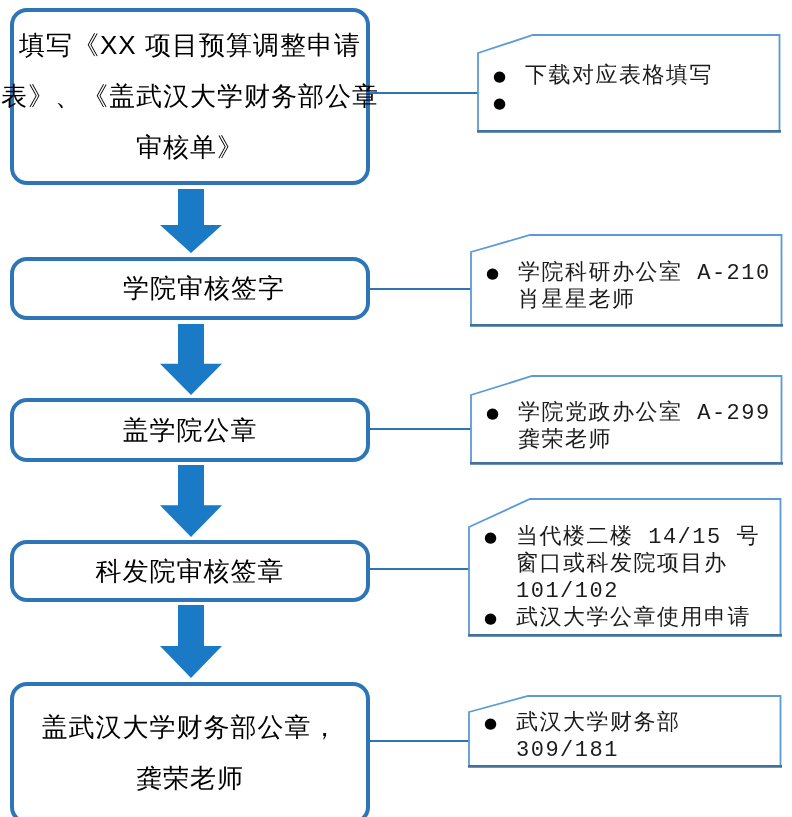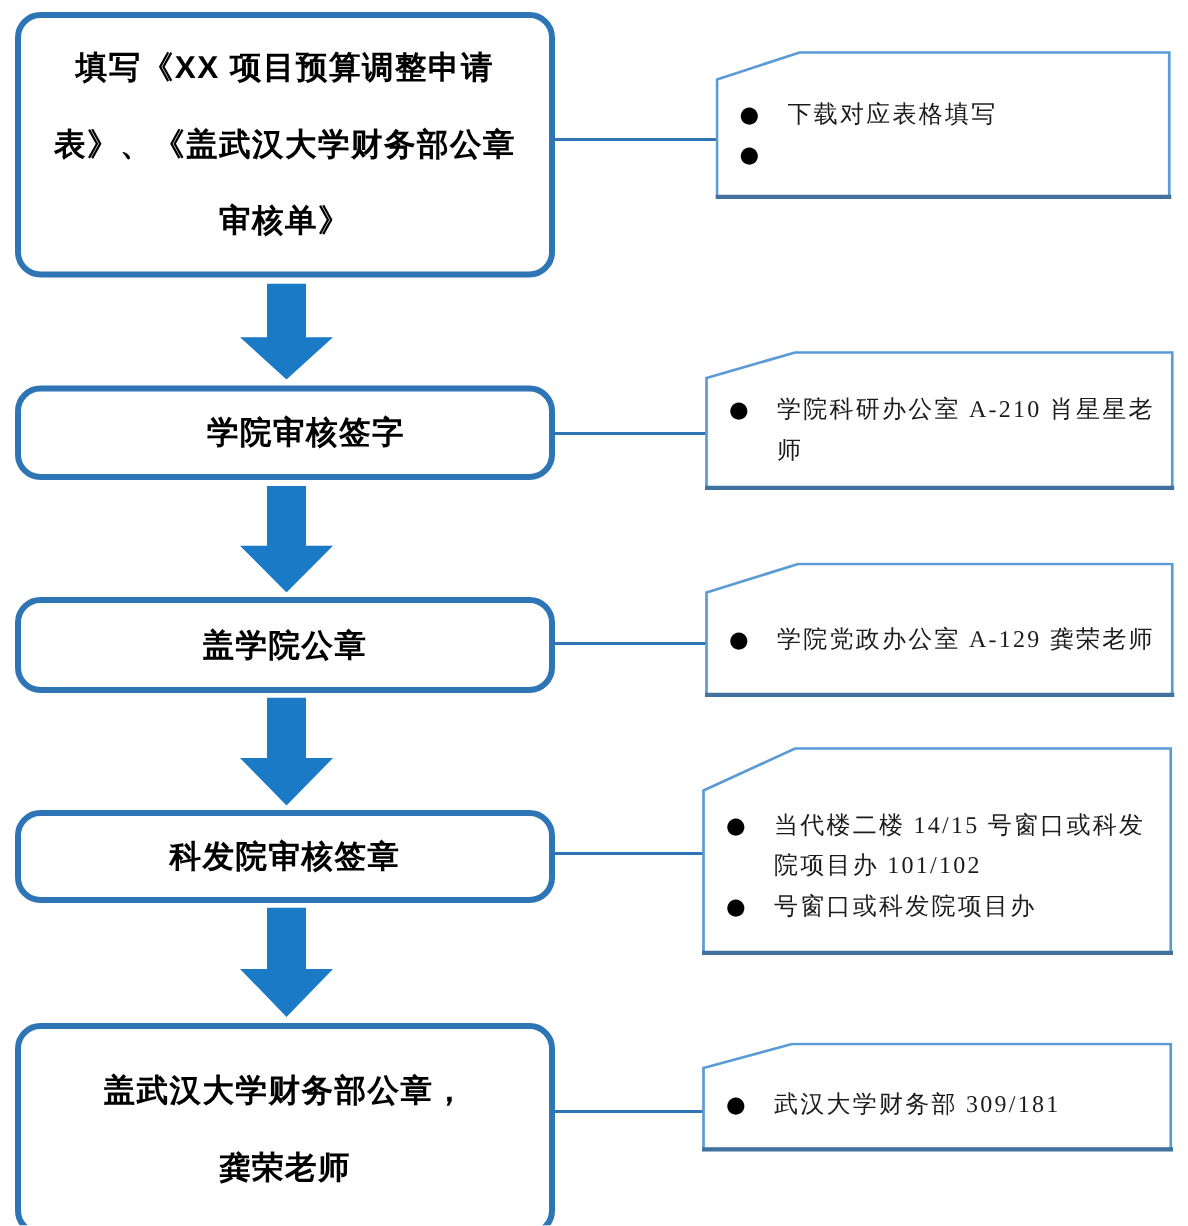--- a/index.html
+++ b/index.html
@@ -30,22 +30,22 @@
     border-radius: 17px;
     background: #ffffff;
     display: flex;
     flex-direction: column;
     justify-content: center;
     align-items: center;
     text-align: center;
   }
   .step-line {
     font-family: "Liberation Sans", "DejaVu Sans", sans-serif;
-    font-weight: 700;
-    font-size: 21px;
+    font-weight: 400;
+    font-size: 26px;
     line-height: 51px;
     color: var(--text-black);
     letter-spacing: 1px;
     white-space: nowrap;
   }
   
   .flow-arrow { position: absolute; left: 160px; width: 62px; }
   .flow-arrow svg { display: block; width: 100%; height: 100%; }
   
   .connector {
@@ -71,22 +71,22 @@
     flex: 0 0 36px;
     width: 36px;
     font-size: 15px;
     line-height: 27px;
     color: #000;
     padding-left: 4px;
     font-family: "DejaVu Sans", sans-serif;
   }
   .callout-text {
     flex: 1;
-    font-family: Liberation Serif, serif;
-    font-size: 16px;
+    font-family: Liberation Mono, monospace;
+    font-size: 22px;
     line-height: 27px;
     letter-spacing: 1.5px;
     color: var(--callout-text);
   }
 </style>
 </head>
 <body>
 
 <div class="canvas">
 
@@ -170,38 +170,38 @@
   </div>
 
   <div class="callout" style="left:470px; top:375px; width:313px; height:90px;">
     <svg class="callout-shape" width="313" height="90" viewBox="0 0 313 90">
       <polygon points="1,20 62,1 311.5,1 311.5,88 1,88" fill="#ffffff" stroke="var(--callout-border)" stroke-width="1.8"></polygon>
       <line x1="0" y1="88.3" x2="313" y2="88.3" stroke="var(--callout-border-dark)" stroke-width="2.8"></line>
     </svg>
     <ul class="callout-list" style="padding-top:13px;">
       <li class="callout-item">
         <span class="bullet">●</span>
-        <span class="callout-text">学院党政办公室 A-129 龚荣老师</span>
+        <span class="callout-text">学院党政办公室 A-299 龚荣老师</span>
       </li>
     </ul>
   </div>
 
   <div class="callout" style="left:468px; top:498px; width:314px; height:139px;">
     <svg class="callout-shape" width="314" height="139" viewBox="0 0 314 139">
       <polygon points="1,29 62,1 312.5,1 312.5,137 1,137" fill="#ffffff" stroke="var(--callout-border)" stroke-width="1.8"></polygon>
       <line x1="0" y1="137.3" x2="314" y2="137.3" stroke="var(--callout-border-dark)" stroke-width="2.8"></line>
     </svg>
     <ul class="callout-list" style="padding-top:20px;">
       <li class="callout-item">
         <span class="bullet">●</span>
         <span class="callout-text">当代楼二楼 14/15 号窗口或科发院项目办 101/102</span>
       </li>
       <li class="callout-item">
         <span class="bullet">●</span>
-        <span class="callout-text">号窗口或科发院项目办</span>
+        <span class="callout-text">武汉大学公章使用申请</span>
       </li>
     </ul>
   </div>
 
   <div class="callout" style="left:468px; top:695px; width:314px; height:73px;">
     <svg class="callout-shape" width="314" height="73" viewBox="0 0 314 73">
       <polygon points="1,17 60,1 312.5,1 312.5,71 1,71" fill="#ffffff" stroke="var(--callout-border)" stroke-width="1.8"></polygon>
       <line x1="0" y1="71.3" x2="314" y2="71.3" stroke="var(--callout-border-dark)" stroke-width="2.8"></line>
     </svg>
     <ul class="callout-list" style="padding-top:10px;">

